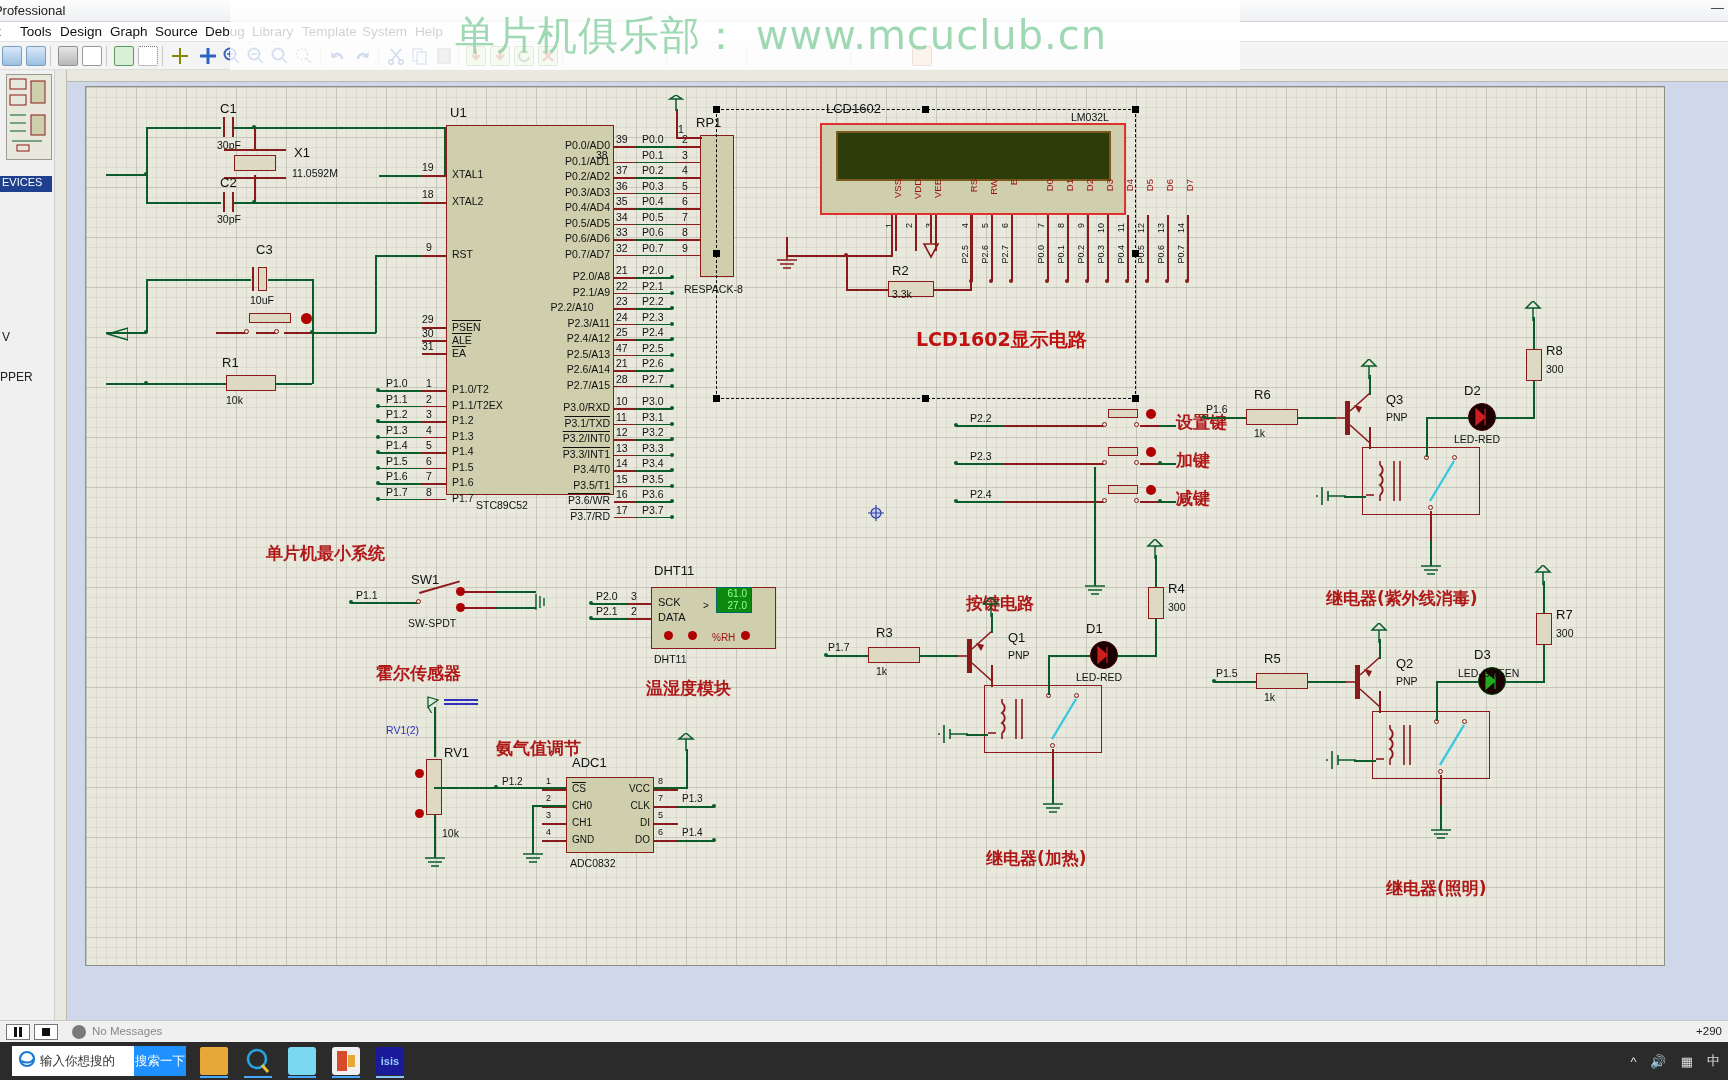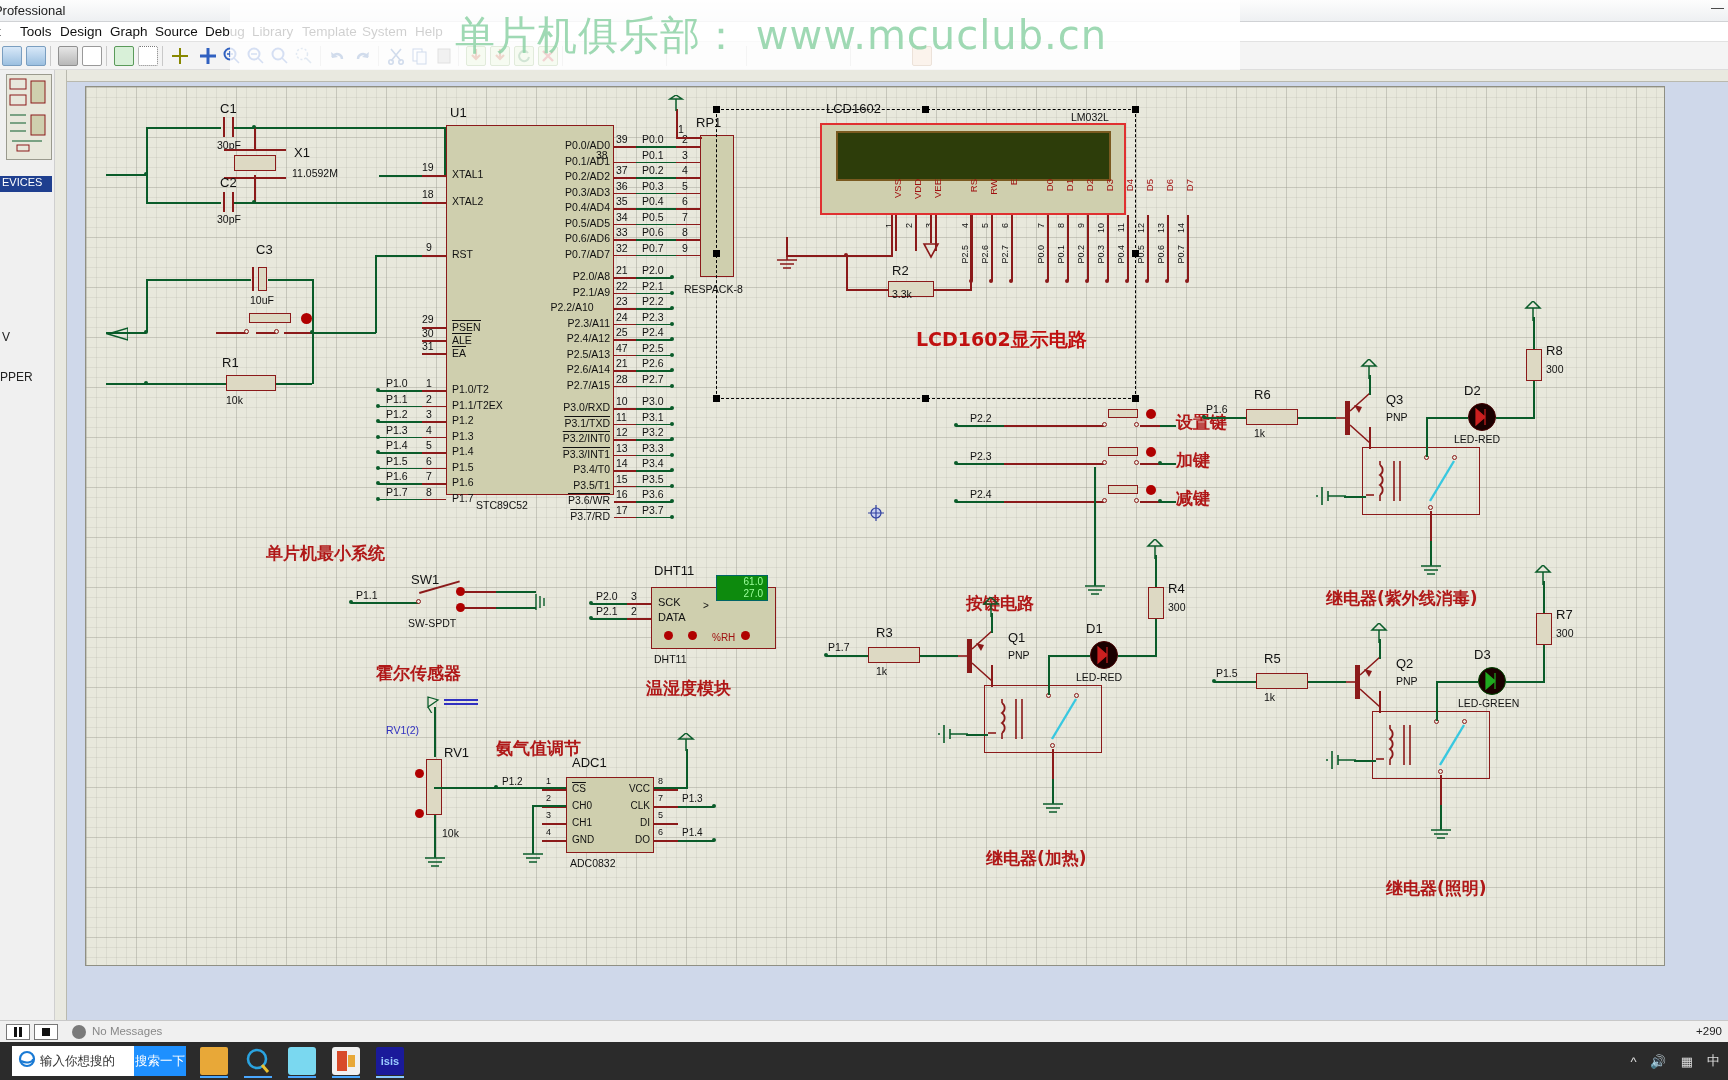--- a/index.html
+++ b/index.html
@@ -833,21 +833,21 @@
     <div class="wire wh" style="left:505px;top:531px;width:36px"></div>
     <div class="dot" style="left:503px;top:514px"></div>
     <div class="dot" style="left:503px;top:529px"></div>
     <div class="lbl" style="left:510px;top:503px">P2.0</div>
     <div class="lbl" style="left:510px;top:518px">P2.1</div>
     <div class="lbl" style="left:545px;top:503px">3</div>
     <div class="lbl" style="left:545px;top:518px">2</div>
     <div class="lbl" style="left:572px;top:509px;font-size:11px">SCK</div>
     <div class="lbl" style="left:572px;top:524px;font-size:11px">DATA</div>
     <div class="lbl" style="left:617px;top:513px;font-size:10px">&gt;</div>
-    <div style="position:absolute;left:630px;top:488px;width:52px;height:26px;background:#0d8a0d;border:1px solid #066">
+    <div style="position:absolute;left:630px;top:500px;width:36px;height:26px;background:#0d8a0d;border:1px solid #066">
       <div style="position:absolute;right:4px;top:0px;color:#9cff9c;font-size:10px">61.0</div>
       <div style="position:absolute;right:4px;top:12px;color:#9cff9c;font-size:10px">27.0</div>
     </div>
     <div class="redled" style="left:578px;top:544px;width:9px;height:9px;border-radius:50%"></div>
     <div class="redled" style="left:602px;top:544px;width:9px;height:9px;border-radius:50%"></div>
     <div class="lbl" style="left:626px;top:545px;color:#a01010;font-size:10px">%RH</div>
     <div class="redled" style="left:655px;top:544px;width:9px;height:9px;border-radius:50%"></div>
     <div class="cn" style="left:558px;top:562px;top:566px;left:560px;font-size:17px;color:#b01818;position:absolute;top:566px"></div>
     <div class="cn" style="left:560px;top:590px">温湿度模块</div>
 
@@ -1138,21 +1138,21 @@
     </div>
     <div class="wire wh" style="left:1268px;top:673px;width:22px"></div>
     <div class="wire wv" style="left:1350px;top:594px;height:40px"></div>
     <div class="wire wh" style="left:1350px;top:594px;width:42px"></div>
     <div style="position:absolute;left:1392px;top:580px;width:28px;height:28px;border-radius:50%;background:#1a0000;border:1px solid #040">
       <svg width="26" height="26" viewBox="0 0 26 26">
           <path d="M16 5v16M16 13L7 5v16z" fill="#20aa20" stroke="#20aa20" stroke-width="1.2"></path>
         </svg>
     </div>
     <div class="lbl-lg" style="left:1388px;top:560px">D3</div>
-    <div class="lbl" style="left:1372px;top:610px">LED-GREEN</div>
+    <div class="lbl" style="left:1372px;top:580px">LED-GREEN</div>
     <div class="wire wh" style="left:1420px;top:594px;width:38px"></div>
     <div class="wire wv" style="left:1457px;top:554px;height:42px"></div>
     <div class="res" style="left:1450px;top:526px;width:16px;height:32px"></div>
     <div class="lbl-lg" style="left:1470px;top:520px">R7</div>
     <div class="lbl" style="left:1470px;top:540px">300</div>
     <div class="wire wv" style="left:1457px;top:494px;height:32px"></div>
     <div style="position:absolute;left:1446px;top:478px">
       <svg width="22" height="20" viewBox="0 0 22 20">
           <path d="M11 20V7M4 7h14L11 0z" fill="none" stroke="#0a5c2a" stroke-width="1.5"></path>
         </svg>

